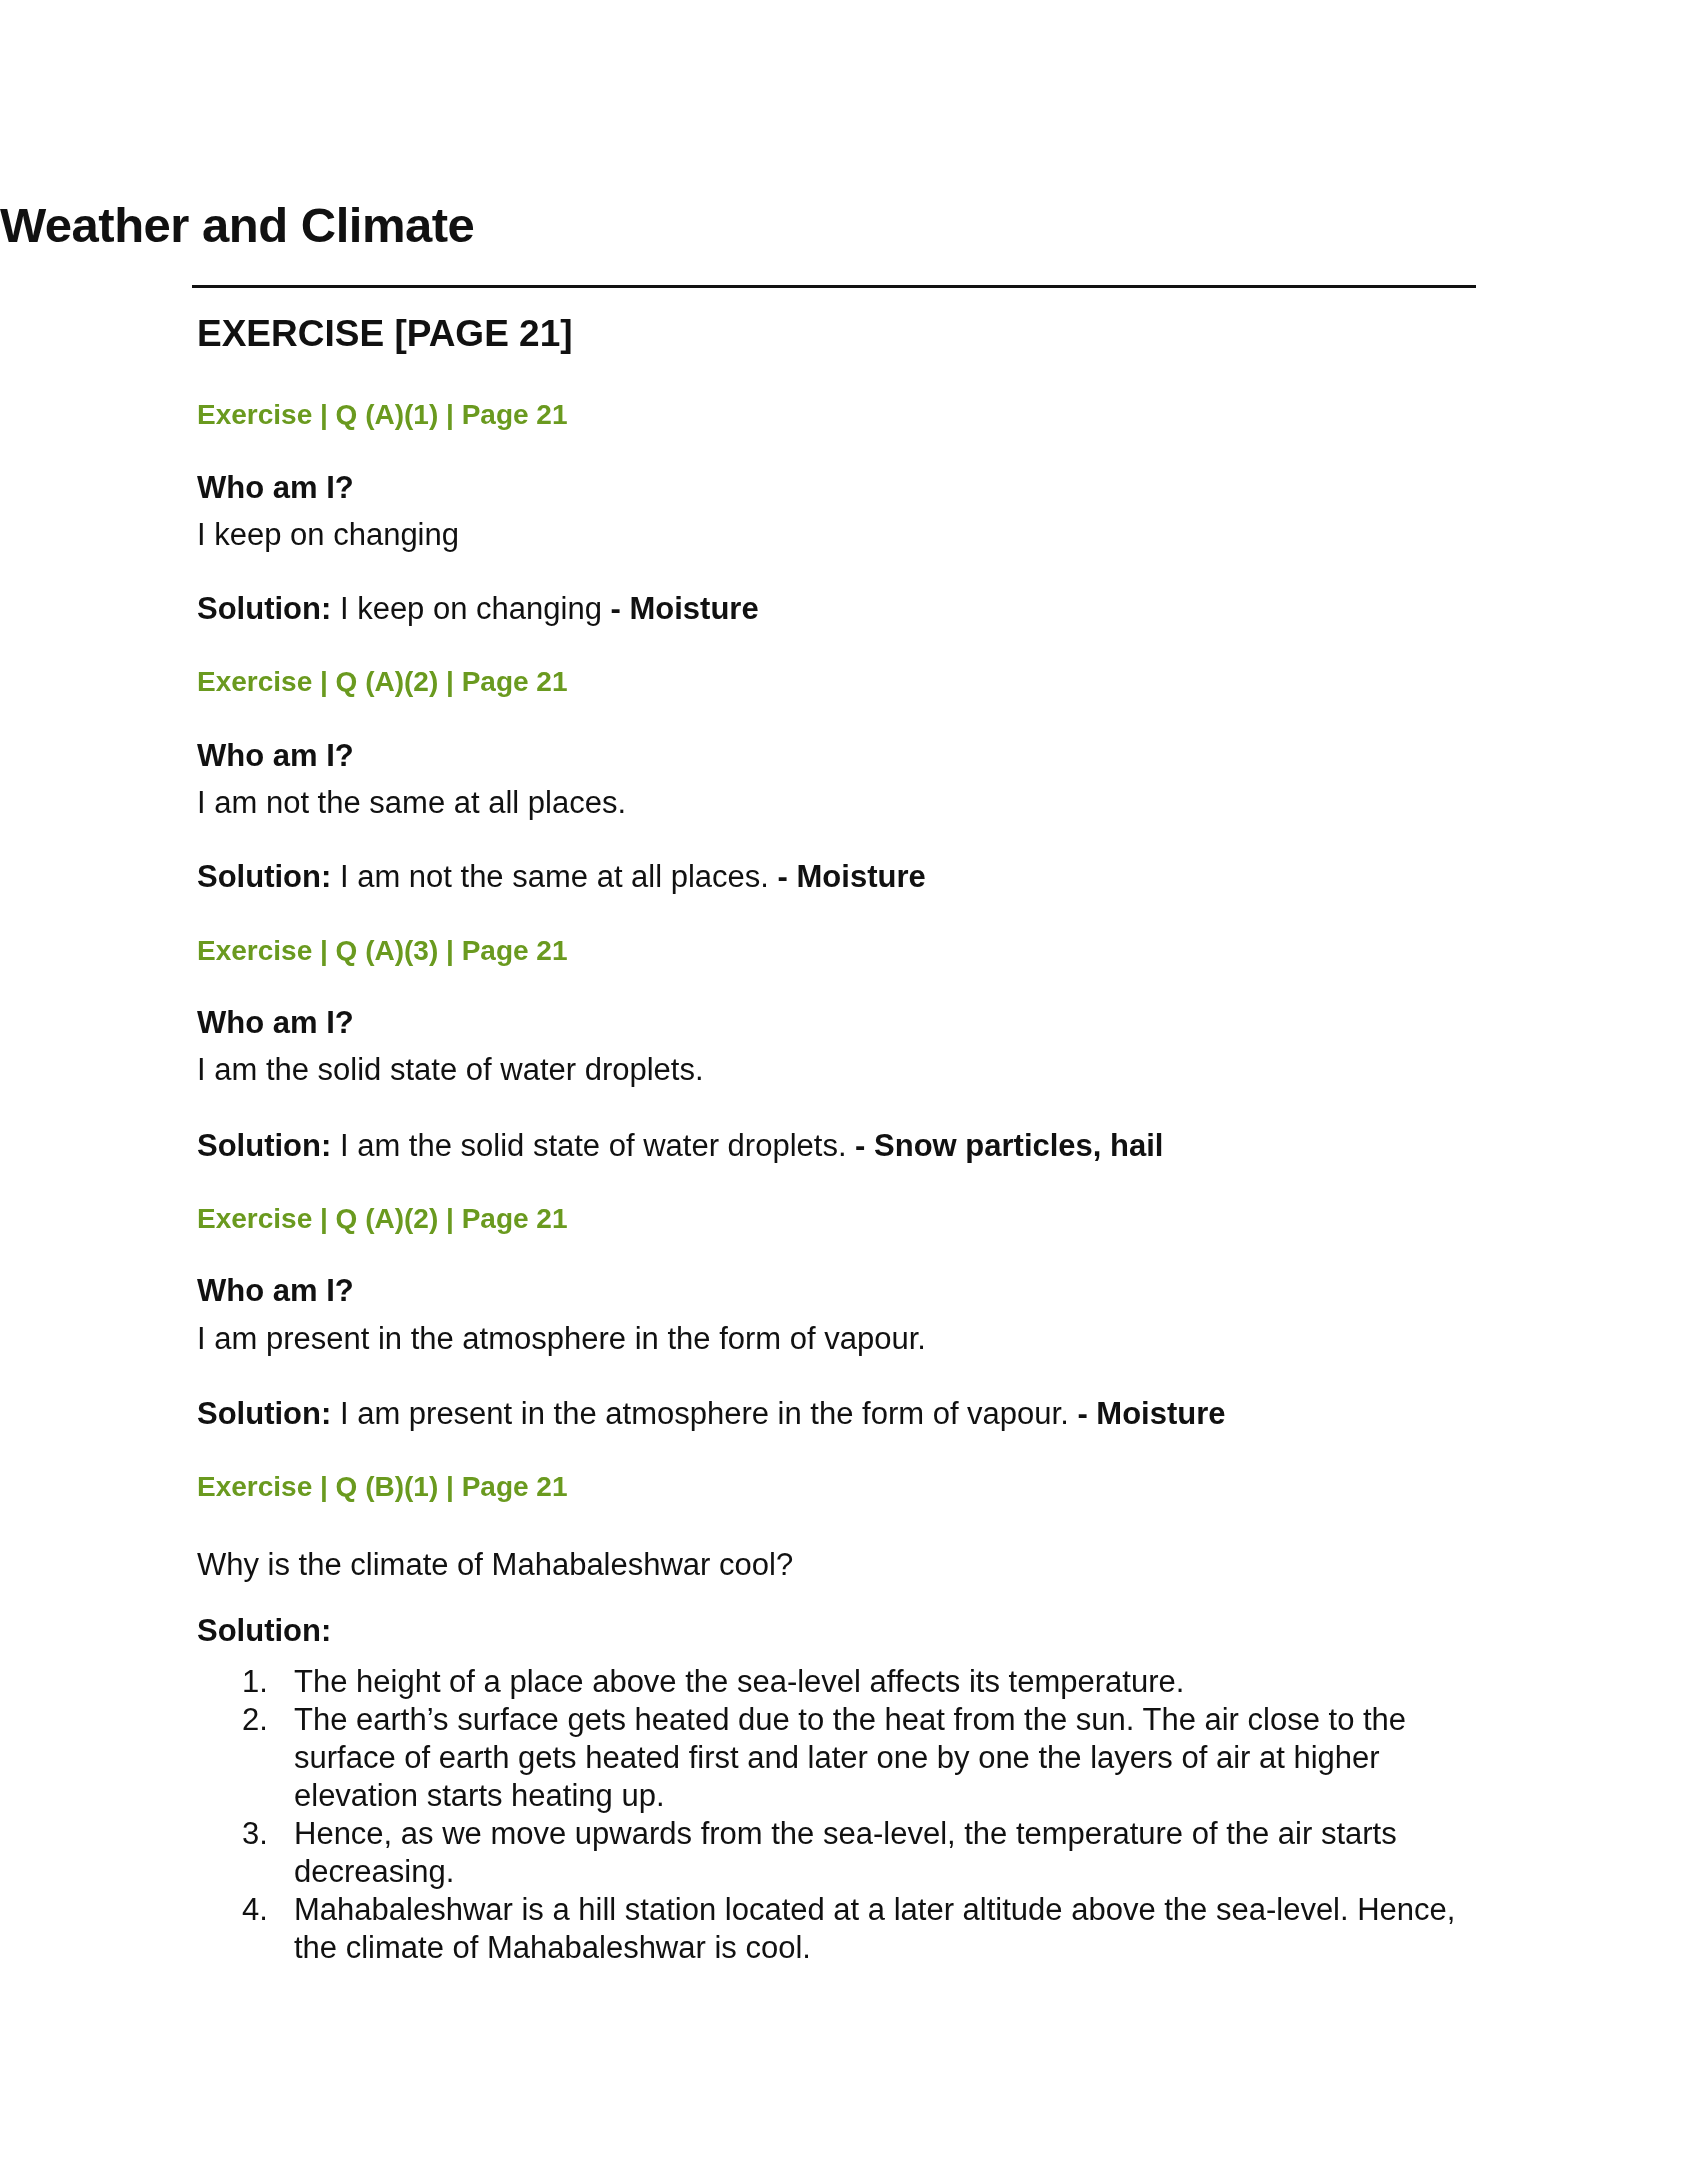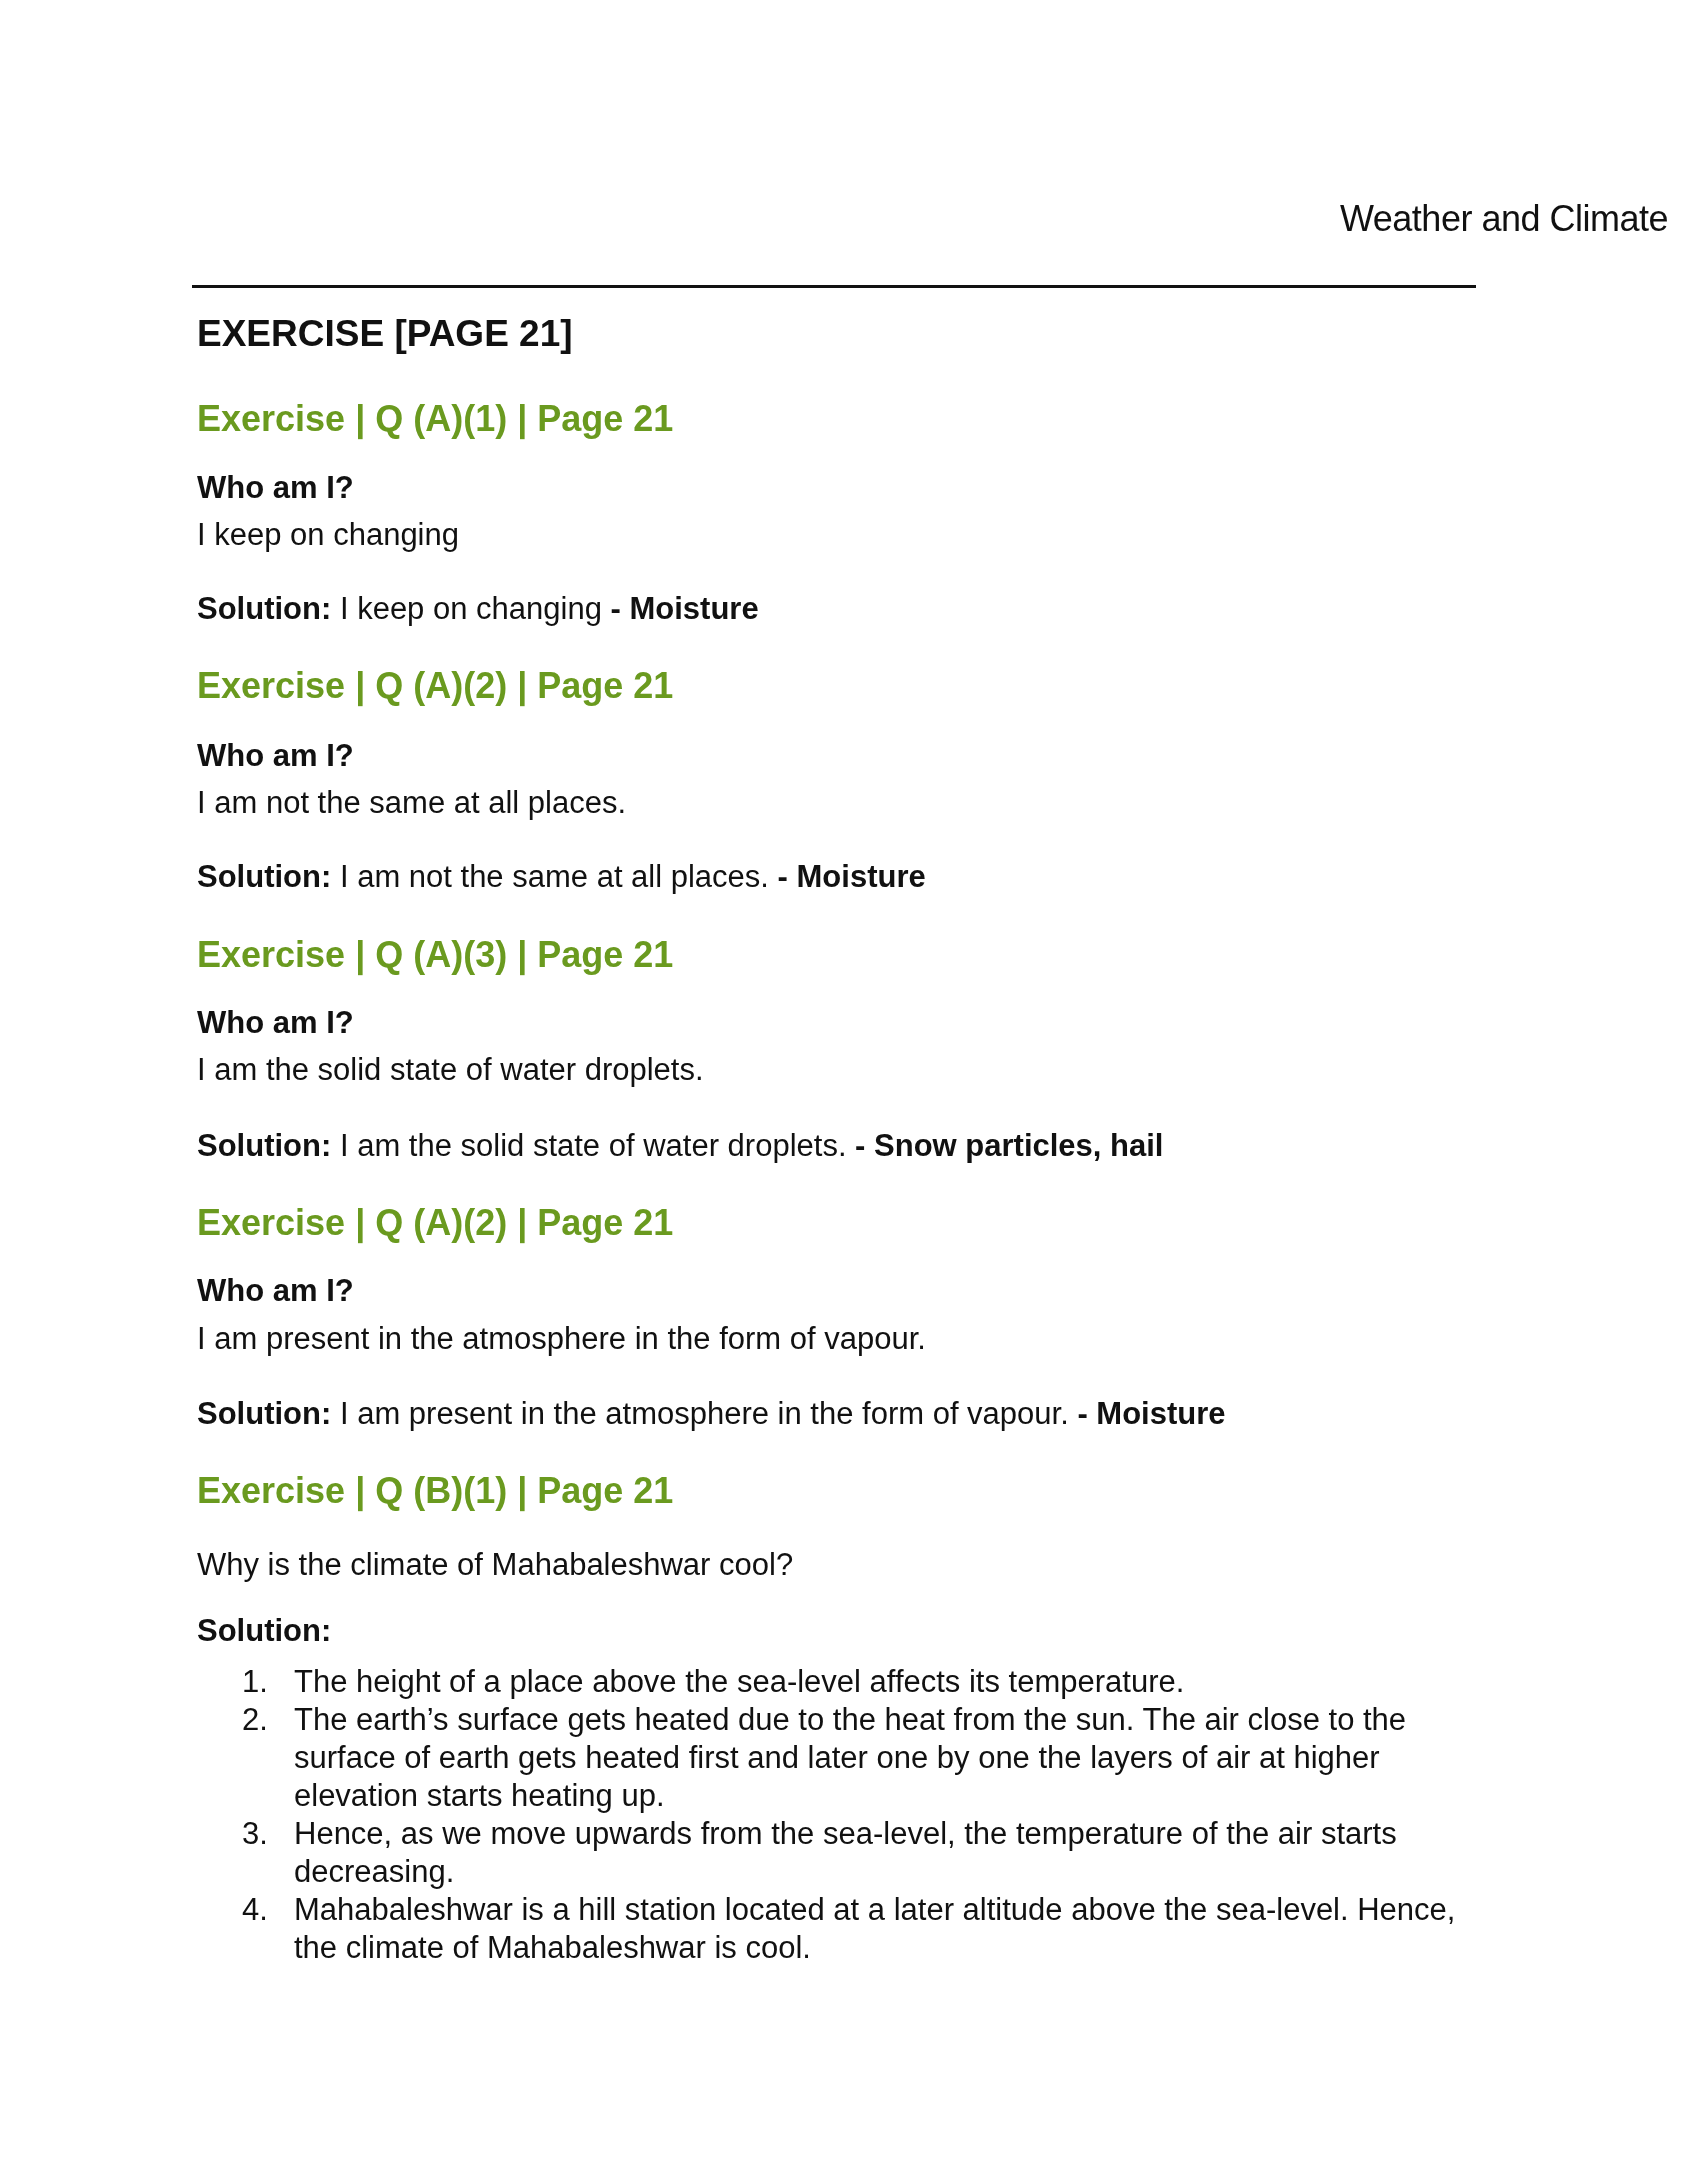--- a/index.html
+++ b/index.html
@@ -1,22 +1,22 @@
 <!DOCTYPE html>
 <html><head>
 <meta charset="utf-8">
 <style>
   html, body { margin: 0; padding: 0; background: #ffffff; }
   body { width: 1683px; height: 2178px; position: relative; overflow: hidden;
          font-family: "Liberation Sans", sans-serif; color: #111; }
   .abs { position: absolute; white-space: nowrap; line-height: 1; }
-  .title { left: 0; width: 1668px; text-align: right; top: 201px; font-size: 36px; font-weight: normal; letter-spacing: -0.5px; }
+  .title { left: 0; width: 1668px; text-align: left; top: 201px; font-size: 49px; font-weight: bold; letter-spacing: -0.5px; }
   .rule { position: absolute; left: 192px; width: 1284px; top: 285px; height: 3px; background: #111; }
   .section { left: 197px; top: 315px; font-size: 37px; font-weight: bold; }
-  .qlabel { left: 197px; font-size: 36px; font-weight: bold; color: #6a9a1f; }
+  .qlabel { left: 197px; font-size: 28px; font-weight: bold; color: #6a9a1f; }
   .prompt { left: 197px; font-size: 31px; font-weight: bold; margin-top: 12px; }
   .qtext { left: 197px; font-size: 31px; }
   .sol { left: 197px; font-size: 31px; }
   .sol b { font-weight: bold; }
   .list { position: absolute; left: 242px; top: 1663px; width: 1257px; margin: 0; padding: 0;
           list-style: none; font-size: 31px; line-height: 38px; }
   .list li { position: relative; padding-left: 52px; }
   .list li .num { position: absolute; left: 0; top: 0; }
 </style>
 </head>

